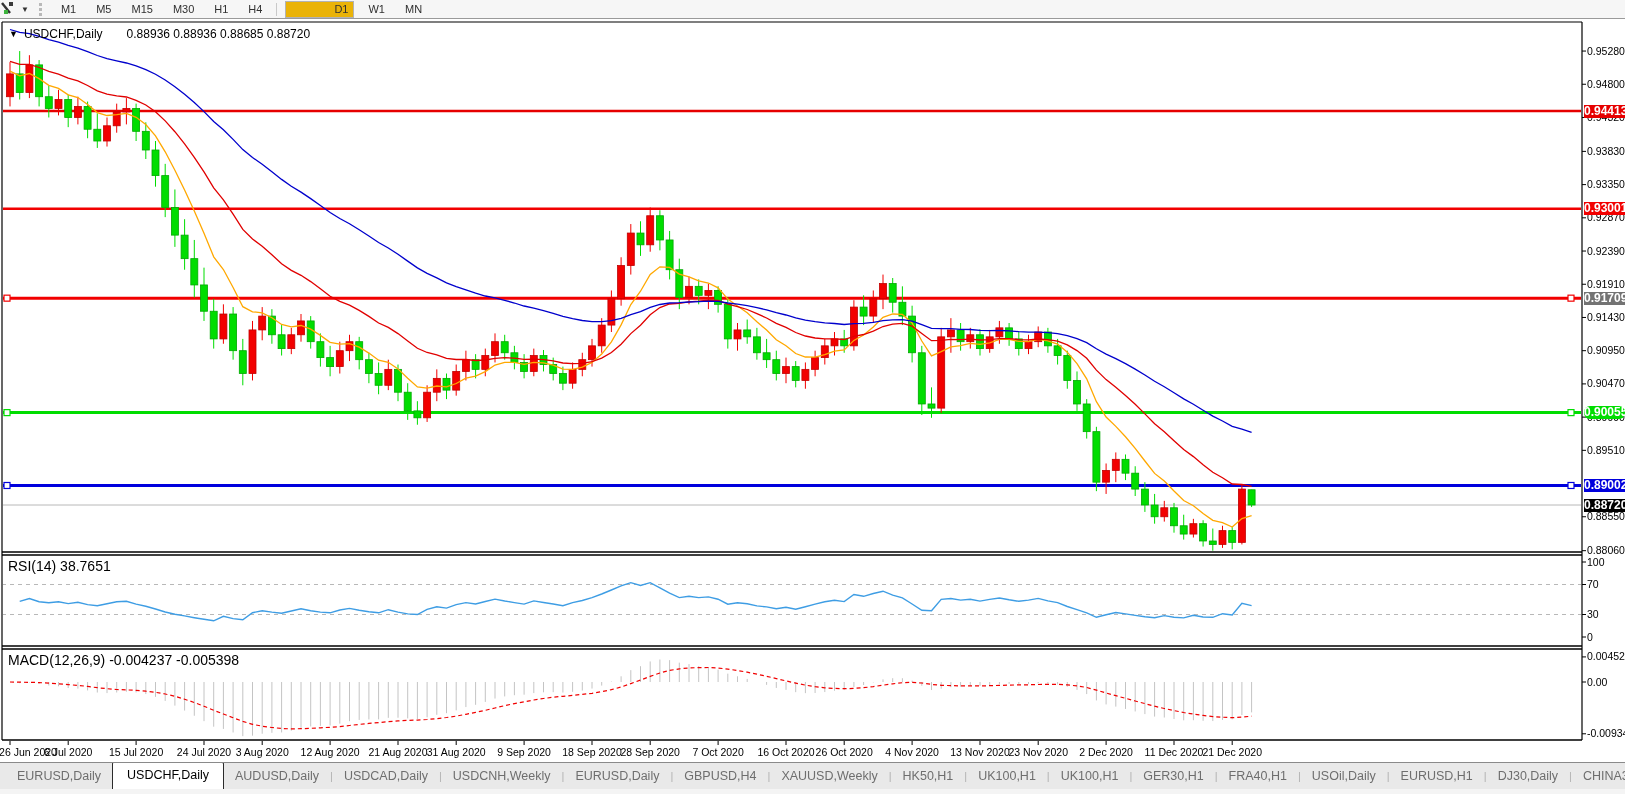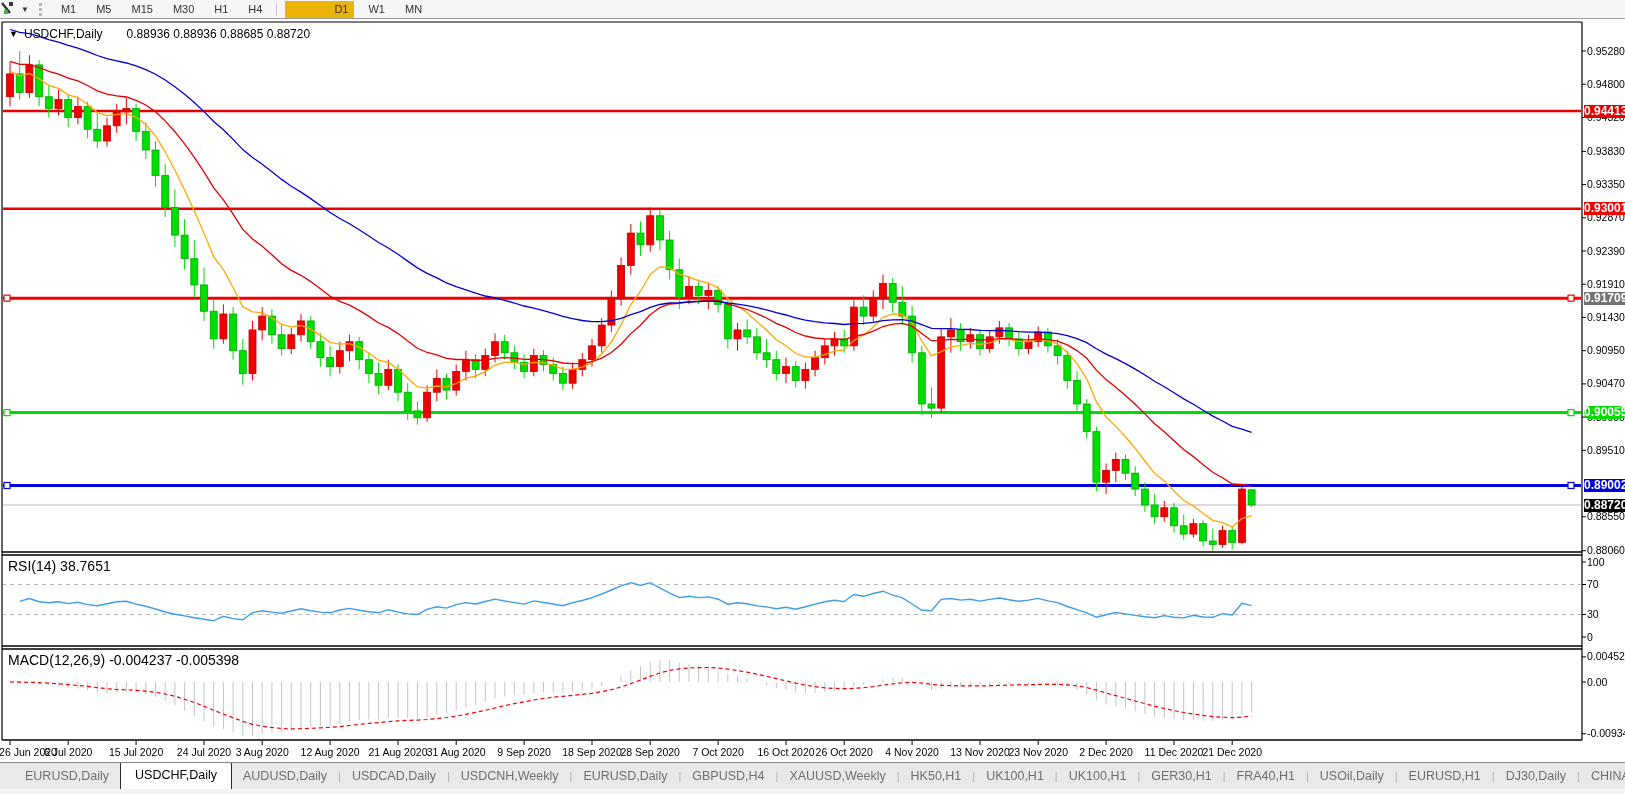--- a/index.html
+++ b/index.html
@@ -22,21 +22,21 @@
   .chart-title .ohlc { margin-left:24px; }
   .tri { font-size:9px; position:relative; top:-1px; }
   .ind-label { position:absolute; font-size:14px; color:#000; left:8px; }
   #rsi-label { top:558px; }
   #macd-label { top:652px; }
   .lvl { position:absolute; left:1584px; width:41px; height:13px; line-height:13px;
     font-size:12px; font-weight:bold; color:#fff; text-align:center; letter-spacing:0; }
   
   .tabbar { position:absolute; left:0; top:762px; width:1625px; height:27px;
     background:#e9e9e9; border-top:1px solid #8a8a8a; display:flex; align-items:flex-end;
-    padding-left:14px; white-space:nowrap; overflow:hidden; }
+    padding-left:6px; white-space:nowrap; overflow:hidden; }
   .tab { font-size:12.5px; color:#6e6e6e; padding:4px 11px 6px; cursor:default; }
   .tab.active { background:#ffffff; color:#000; border:1px solid #2b2b2b; border-bottom:none;
     padding:5px 14px 7px; border-radius:2px 2px 0 0; }
   .tab-sep { color:#b2b2b2; font-size:11px; padding-bottom:7px; }
   .bottom-strip { position:absolute; left:0; top:789px; width:1625px; height:5px; background:#f4f4f4; }
   .left-edge { position:absolute; left:0; top:19px; width:2px; height:741px; background:#d7d7d7; }
 </style>
 </head>
 <body>
 

